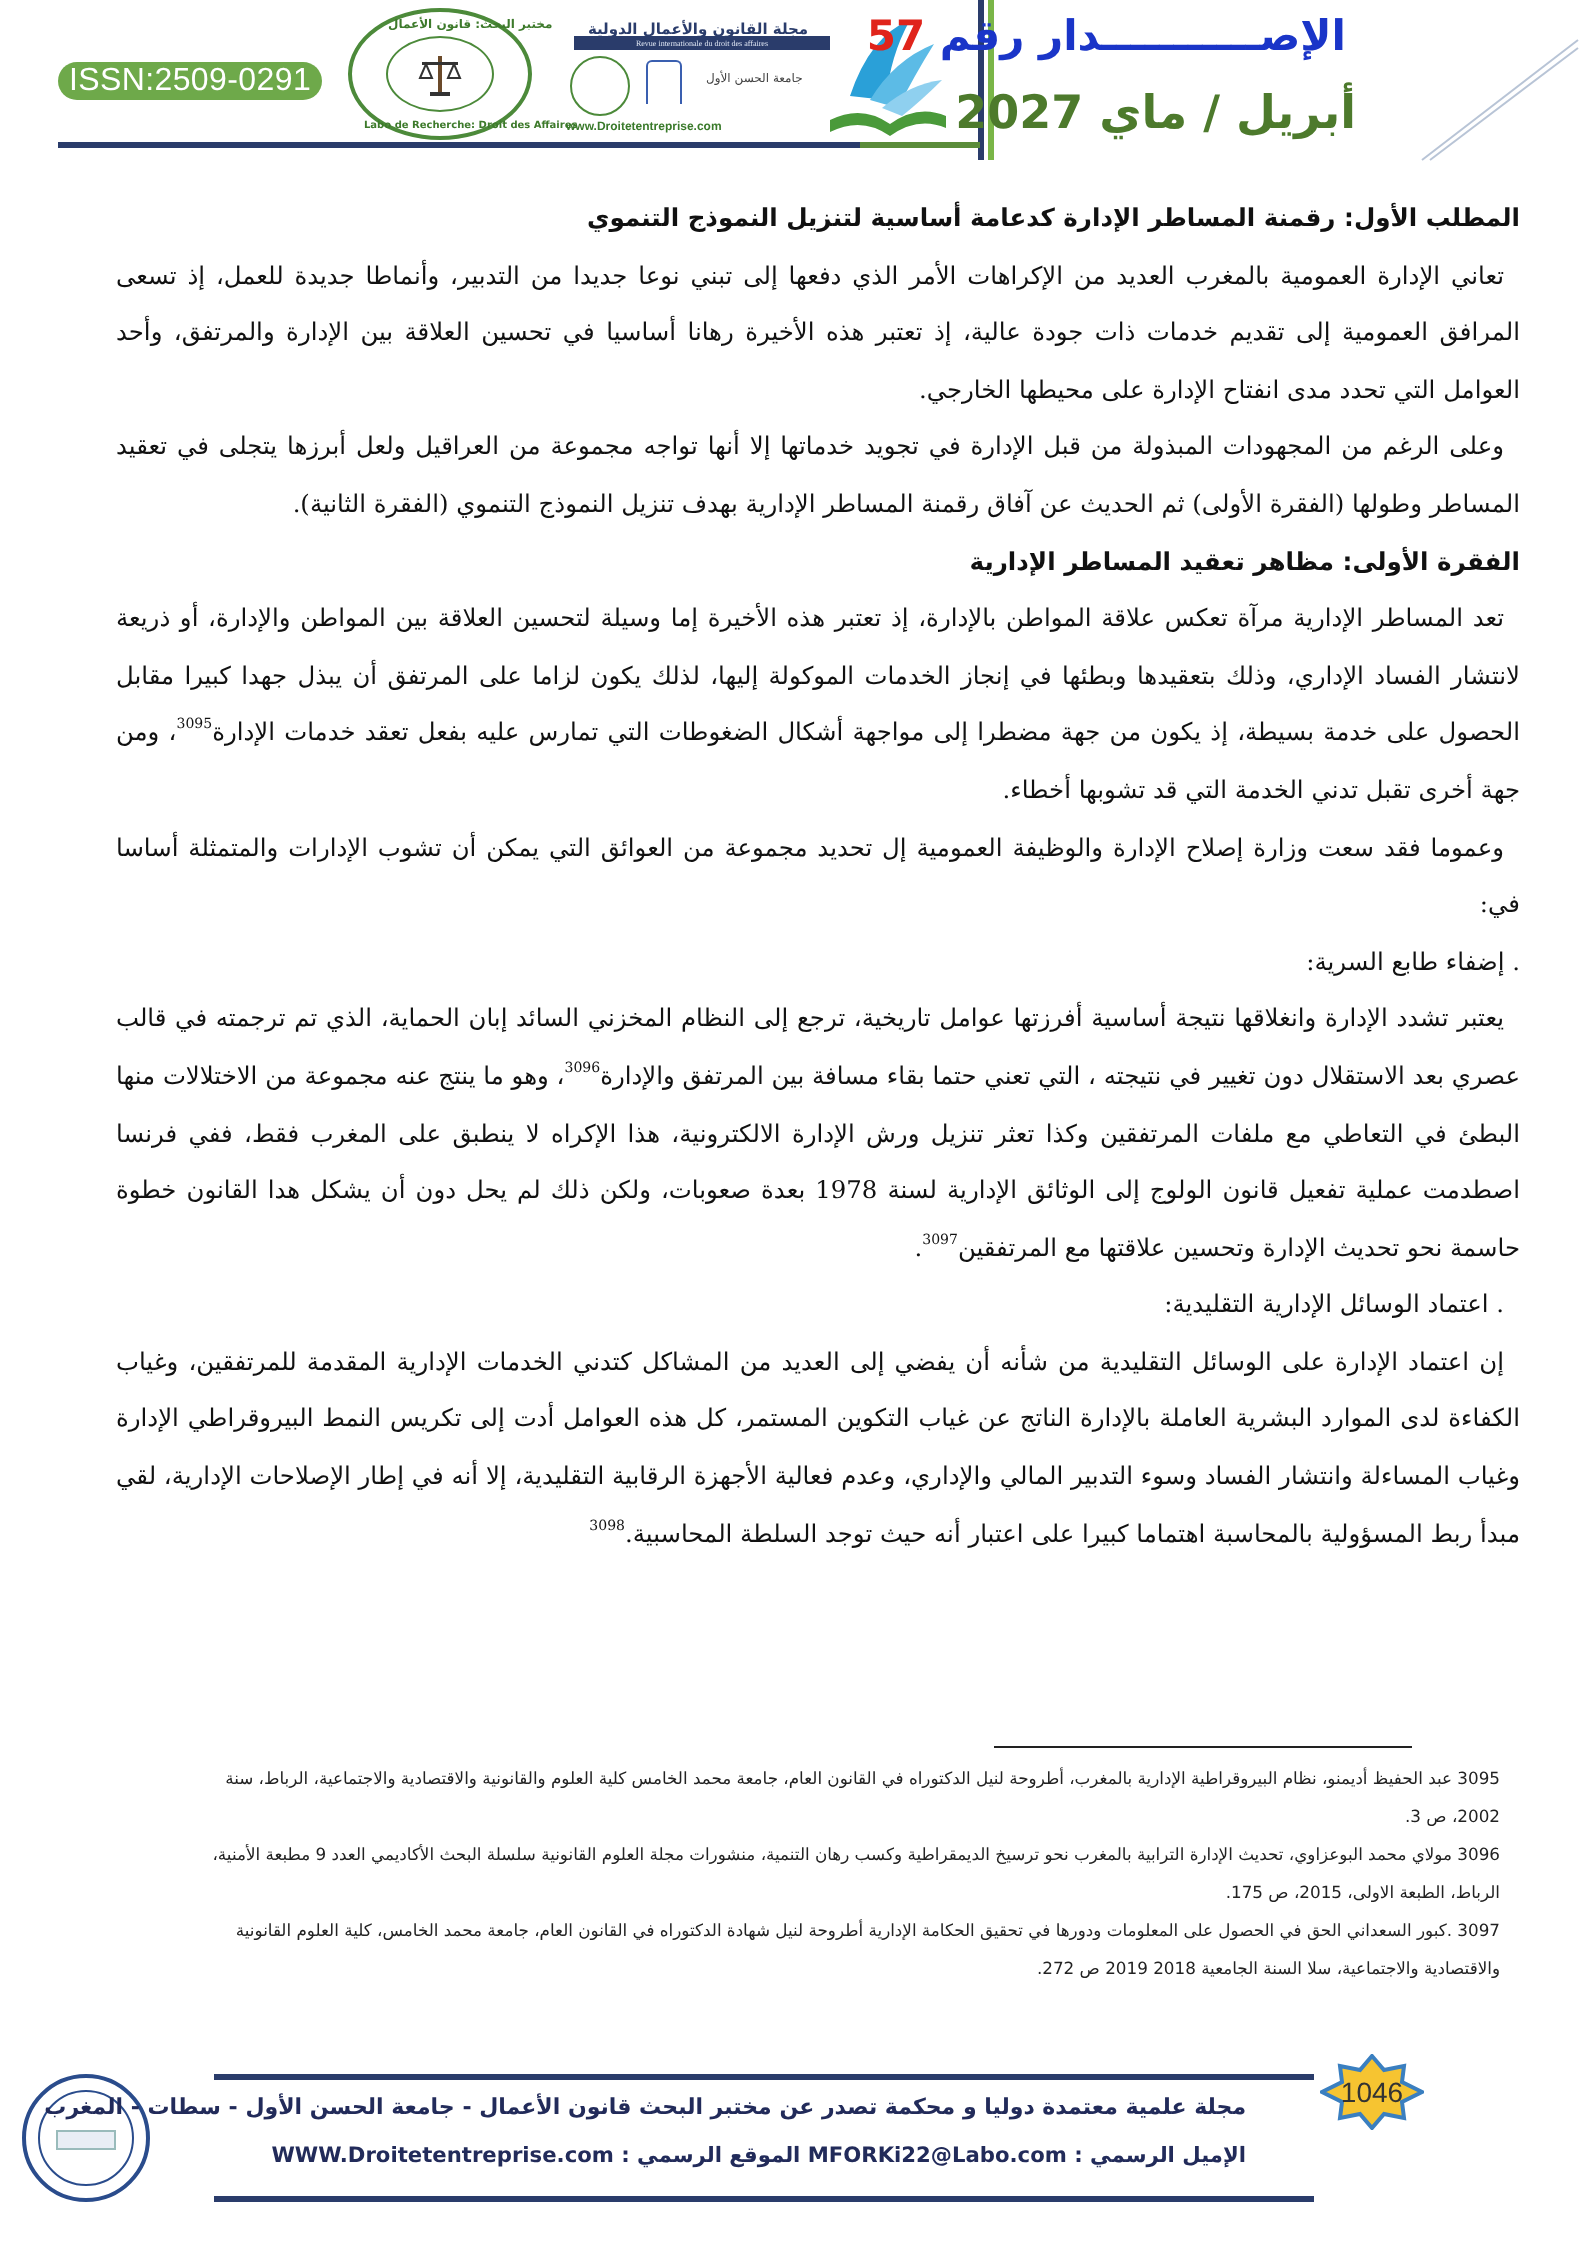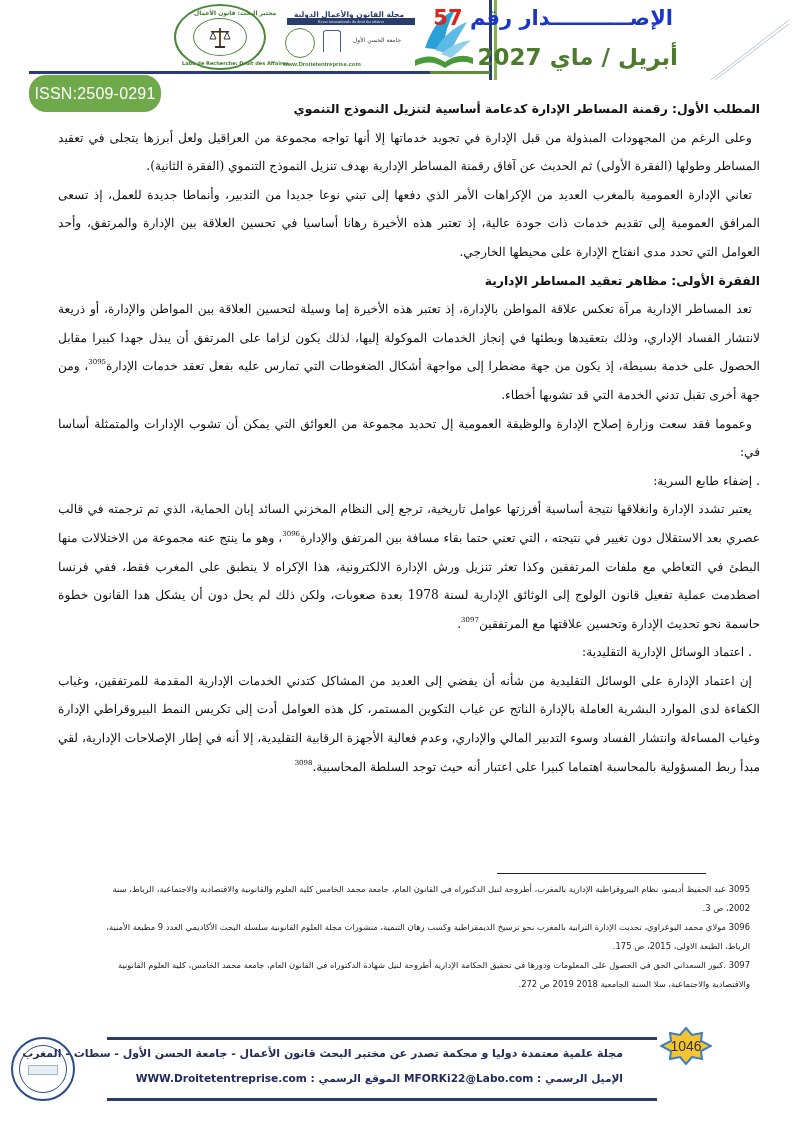--- a/index.html
+++ b/index.html
@@ -2,24 +2,24 @@
 <html><head>
 <meta charset="utf-8">
 <style>
   * { box-sizing: border-box; margin: 0; padding: 0; }
   html, body { width: 793px; height: 1122px; background: #ffffff; overflow: hidden; }
   body { position: relative; font-family: "DejaVu Sans", sans-serif; color: #111; }
 
   
   .header { position: absolute; top: 0; left: 0; width: 793px; height: 82px; }
   .issn {
-    position: absolute; left: 29px; top: 31px; width: 132px; height: 37px;
+    position: absolute; left: 29px; top: 31px; width: 132px; height: 19px;
     background: #6ea94a; border-radius: 17px; color: #fff;
     font-family: "Liberation Sans", sans-serif; font-size: 16px; font-weight: 400;
-    display: flex; align-items: center; justify-content: center; letter-spacing: 0.2px; margin-top: 44px;
+    display: flex; align-items: center; justify-content: center; letter-spacing: 0.2px;
   }
   .lab-seal {
     position: absolute; left: 174px; top: 4px; width: 92px; height: 66px;
     border: 2px solid #4c8a3a; border-radius: 50%; background: #fff;
     display: flex; align-items: center; justify-content: center;
   }
   .lab-seal .inner { width: 54px; height: 38px; border: 1px solid #4c8a3a; border-radius: 50%; display:flex; align-items:center; justify-content:center; }
   .lab-seal svg { width: 26px; height: 26px; }
   .seal-ring-text {
     position: absolute; font-size: 6px; color: #3d7a2b; font-weight: bold; white-space: nowrap;
@@ -157,22 +157,22 @@
     <line x1="84" y1="2" x2="6" y2="62" stroke="#b8c4d6" stroke-width="1"></line>
     <line x1="84" y1="6" x2="10" y2="62" stroke="#b8c4d6" stroke-width="1"></line>
   </svg>
 
   <div class="header-rule"></div>
   <div class="header-rule2"></div>
 </div>
 
 <div class="content">
   <p class="h">المطلب الأول: رقمنة المساطر الإدارة كدعامة أساسية لتنزيل النموذج التنموي</p>
+  <p class="ind">تعاني الإدارة العمومية بالمغرب العديد من الإكراهات الأمر الذي دفعها إلى تبني نوعا جديدا من التدبير، وأنماطا جديدة للعمل، إذ تسعى المرافق العمومية إلى تقديم خدمات ذات جودة عالية، إذ تعتبر هذه الأخيرة رهانا أساسيا في تحسين العلاقة بين الإدارة والمرتفق، وأحد العوامل التي تحدد مدى انفتاح الإدارة على محيطها الخارجي.</p>
   <p class="ind">وعلى الرغم من المجهودات المبذولة من قبل الإدارة في تجويد خدماتها إلا أنها تواجه مجموعة من العراقيل ولعل أبرزها يتجلى في تعقيد المساطر وطولها (الفقرة الأولى) ثم الحديث عن آفاق رقمنة المساطر الإدارية بهدف تنزيل النموذج التنموي (الفقرة الثانية).</p>
-  <p class="ind">تعاني الإدارة العمومية بالمغرب العديد من الإكراهات الأمر الذي دفعها إلى تبني نوعا جديدا من التدبير، وأنماطا جديدة للعمل، إذ تسعى المرافق العمومية إلى تقديم خدمات ذات جودة عالية، إذ تعتبر هذه الأخيرة رهانا أساسيا في تحسين العلاقة بين الإدارة والمرتفق، وأحد العوامل التي تحدد مدى انفتاح الإدارة على محيطها الخارجي.</p>
   <p class="h">الفقرة الأولى: مظاهر تعقيد المساطر الإدارية</p>
   <p class="ind"><span>تعد المساطر الإدارية مرآة تعكس علاقة المواطن بالإدارة، إذ تعتبر هذه الأخيرة إما وسيلة لتحسين العلاقة بين المواطن والإدارة، أو ذريعة  لانتشار الفساد الإداري، وذلك بتعقيدها وبطئها في إنجاز الخدمات الموكولة إليها، لذلك يكون لزاما على المرتفق أن يبذل جهدا كبيرا مقابل الحصول على خدمة بسيطة، إذ يكون من جهة مضطرا إلى مواجهة أشكال الضغوطات التي تمارس عليه بفعل تعقد خدمات الإدارة</span><sup>3095</sup><span>، ومن جهة أخرى تقبل تدني الخدمة التي قد تشوبها أخطاء.</span></p>
   <p class="ind">وعموما فقد سعت وزارة إصلاح الإدارة والوظيفة العمومية إل  تحديد مجموعة من العوائق التي يمكن أن تشوب الإدارات والمتمثلة أساسا في:</p>
   <p>. إضفاء طابع السرية:</p>
   <p class="ind"><span>يعتبر تشدد الإدارة وانغلاقها نتيجة أساسية أفرزتها عوامل تاريخية، ترجع إلى النظام المخزني السائد إبان الحماية، الذي تم ترجمته في قالب عصري بعد الاستقلال دون تغيير في نتيجته ، التي تعني حتما بقاء مسافة بين المرتفق والإدارة</span><sup>3096</sup><span>، وهو ما ينتج عنه مجموعة من الاختلالات منها البطئ في التعاطي مع ملفات المرتفقين وكذا تعثر تنزيل ورش الإدارة الالكترونية، هذا الإكراه لا ينطبق على المغرب فقط، ففي فرنسا اصطدمت عملية تفعيل قانون الولوج إلى الوثائق الإدارية لسنة 1978 بعدة صعوبات، ولكن ذلك لم يحل دون أن يشكل هدا القانون خطوة حاسمة نحو تحديث الإدارة وتحسين علاقتها مع المرتفقين</span><sup>3097</sup><span>.</span></p>
   <p style="text-indent:8px;">. اعتماد الوسائل الإدارية التقليدية:</p>
   <p class="ind"><span>إن اعتماد الإدارة على الوسائل التقليدية من شأنه أن يفضي إلى العديد من المشاكل كتدني الخدمات الإدارية المقدمة للمرتفقين، وغياب الكفاءة لدى الموارد البشرية العاملة بالإدارة الناتج عن غياب التكوين المستمر، كل هذه  العوامل أدت إلى تكريس النمط البيروقراطي الإدارة وغياب المساءلة وانتشار الفساد وسوء التدبير المالي والإداري، وعدم فعالية الأجهزة الرقابية التقليدية، إلا أنه في إطار الإصلاحات الإدارية، لقي مبدأ ربط المسؤولية بالمحاسبة اهتماما كبيرا على اعتبار أنه حيث توجد السلطة المحاسبية.</span><sup>3098</sup></p>
 </div>
 
 <div class="fn-rule"></div>

